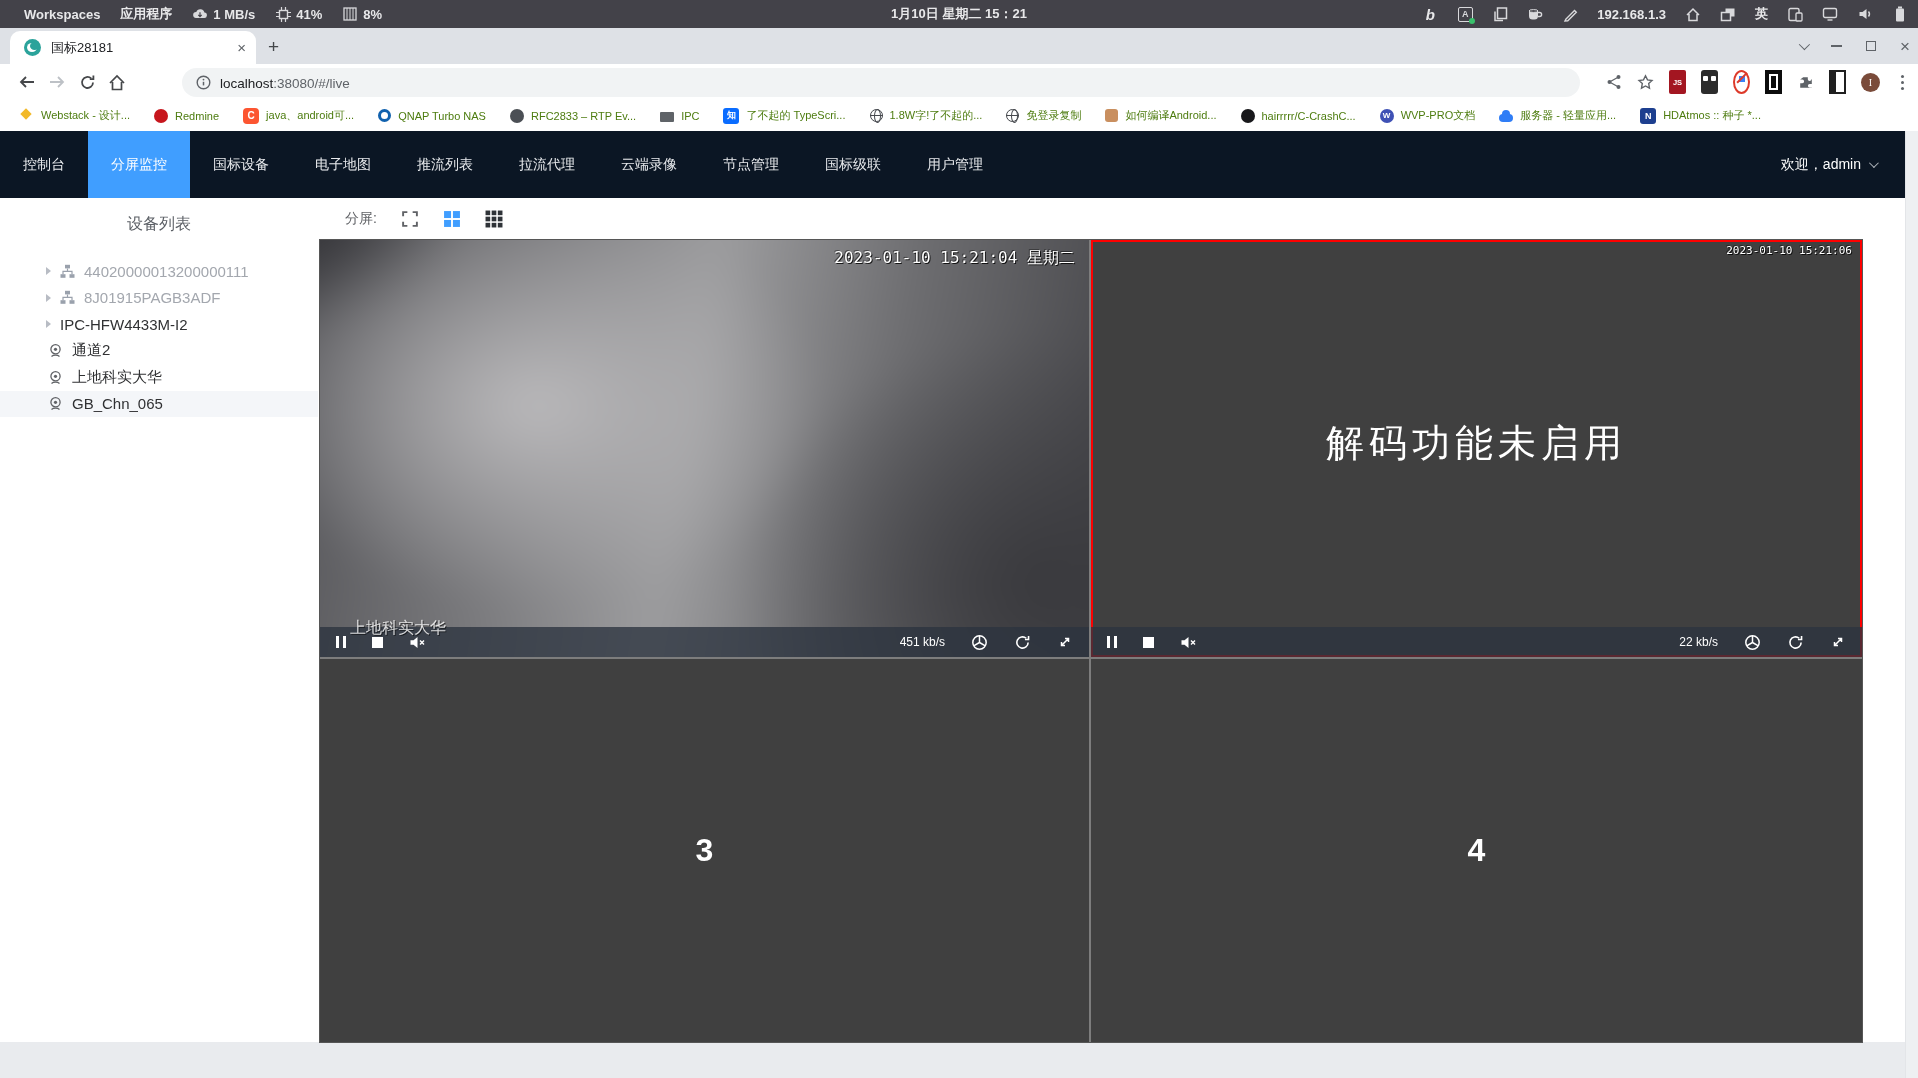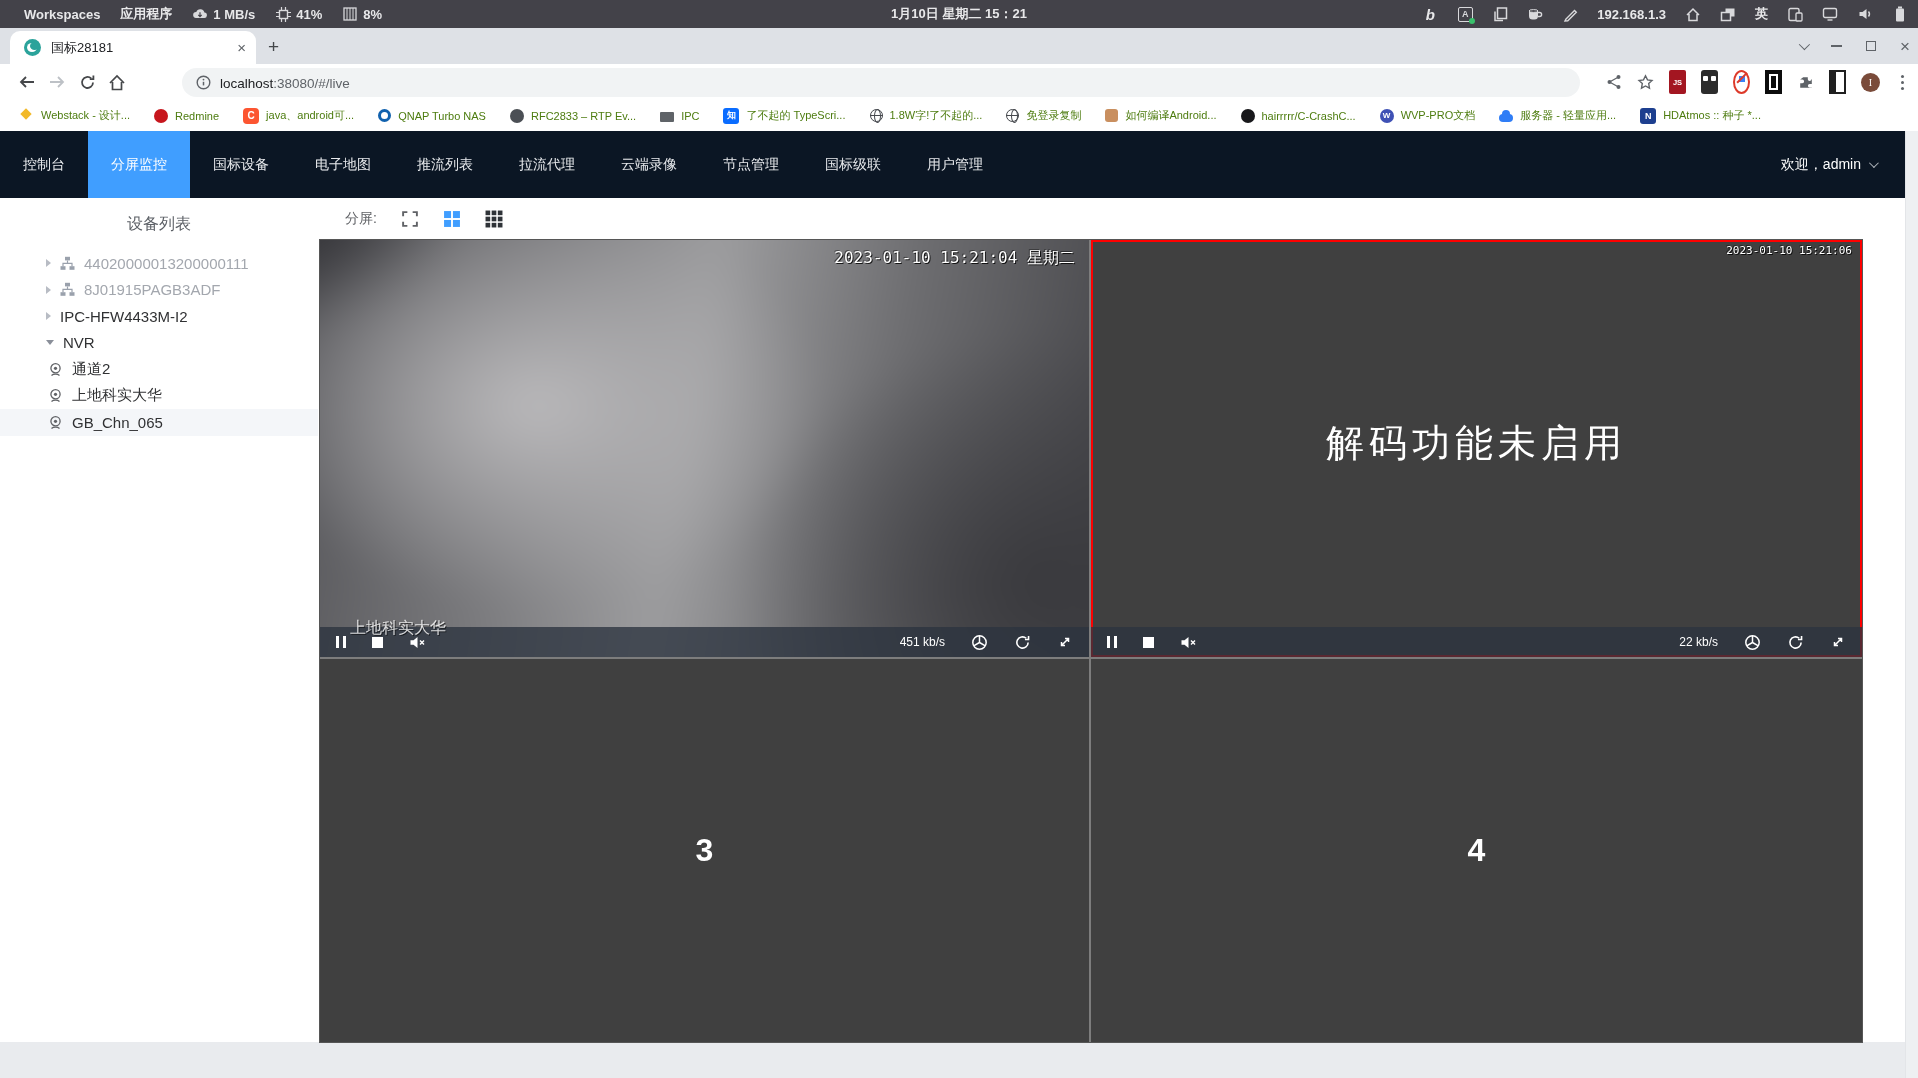--- a/index.html
+++ b/index.html
@@ -83,21 +83,21 @@
   .appnav{position:absolute;left:0;top:131px;width:1918px;height:67px;background:#0b1624;display:flex;align-items:stretch}
   .nav-item{display:flex;align-items:center;padding:16px 23px;font-size:14px;color:#e8eaed}
   .nav-item.active{background:#409eff;color:#fff}
   .welcome{margin-left:auto;display:flex;align-items:center;gap:8px;color:#fff;font-size:14px;padding-right:42px}
   .wchev{width:7px;height:7px;border-right:1.5px solid #aeb3ba;border-bottom:1.5px solid #aeb3ba;transform:rotate(45deg) translateY(-2px)}
 
   
   .content{position:absolute;left:0;top:198px;width:1905px;height:844px;background:#fff}
 
   .side-title{position:absolute;left:0;top:16px;width:318px;text-align:center;font-size:16px;color:#5c6066}
-  .tree{position:absolute;left:0;top:52px;width:318px}
+  .tree{position:absolute;left:0;top:60px;width:318px}
   .trow{display:flex;align-items:center;gap:9px;height:26.5px;font-size:15px;color:#303133}
   .trow .tlabel{white-space:nowrap}
   .trow.offline .tlabel{color:#a3a7ae}
   .lvl1{padding-left:46px}
   .lvl2{padding-left:48px}
   .trow.selected{background:#f4f6f9}
   .caret-r{width:0;height:0;border-top:4.5px solid transparent;border-bottom:4.5px solid transparent;border-left:5.5px solid #b8bcc4;flex:none}
   .caret-d{width:0;height:0;border-left:4.5px solid transparent;border-right:4.5px solid transparent;border-top:5.5px solid #8a8f99;flex:none}
 
   .screen-toolbar{position:absolute;left:345px;top:0;height:42px;display:flex;align-items:center;gap:24px}
@@ -409,24 +409,20 @@
             <rect x="9.5" y="10.2" width="5" height="3.6" fill="#9aa1ac"></rect>
             <path d="M7.5 4.4v3M3 10.2V7.4h9v2.8" stroke="#9aa1ac" stroke-width="1.2" fill="none"></path>
           </svg>
         </span>
       <span class="tlabel">8J01915PAGB3ADF</span>
     </div>
     <div class="trow lvl1">
       <span class="caret-r"></span>
       <span class="tlabel">IPC-HFW4433M-I2</span>
     </div>
-    <div class="trow lvl1">
-      <span class="caret-d"></span>
-      <span class="tlabel">NVR</span>
-    </div>
     <div class="trow lvl2">
       <span>
           <svg width="15" height="15" viewBox="0 0 15 15">
             <circle cx="7.5" cy="6.3" r="4.6" fill="none" stroke="#606266" stroke-width="1.3"></circle>
             <circle cx="7.5" cy="6.3" r="1.6" fill="#606266"></circle>
             <path d="M3.5 13.4c2-1.7 6-1.7 8 0" fill="none" stroke="#606266" stroke-width="1.3"></path>
           </svg>
         </span>
       <span class="tlabel">通道2</span>
     </div>

